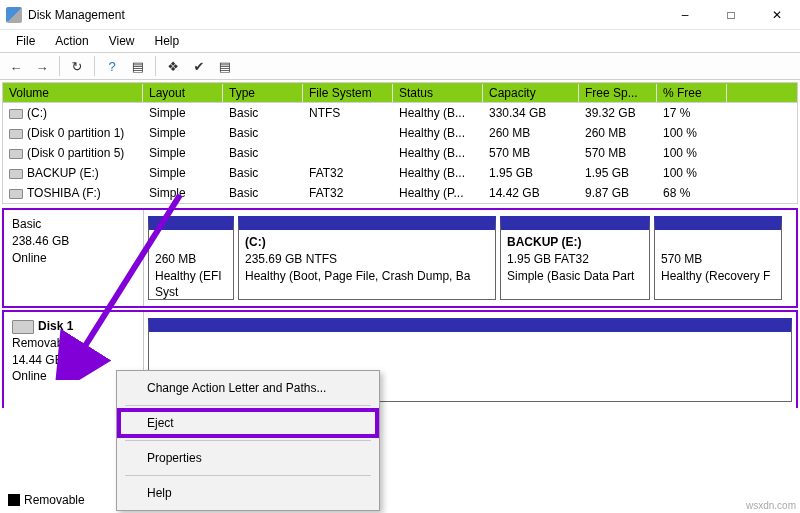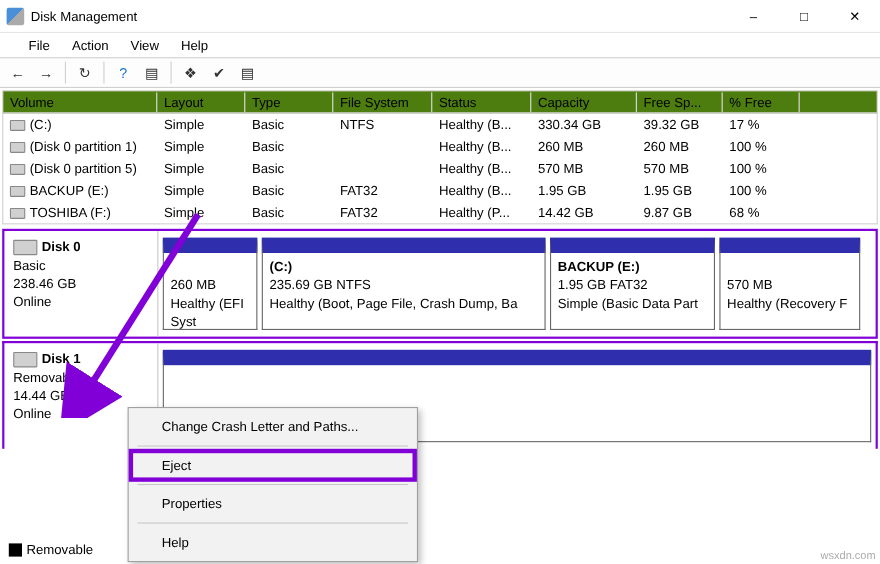--- a/index.html
+++ b/index.html
@@ -5,32 +5,32 @@
   * { box-sizing: border-box; margin: 0; padding: 0; font-family: "Segoe UI", Tahoma, sans-serif; }
   body { width: 800px; height: 513px; background: #fff; font-size: 12px; color: #000; position: relative; overflow: hidden; }
 
   
   .titlebar { height: 30px; display: flex; align-items: center; border-bottom: 1px solid #e5e5e5; }
   .titlebar .appicon { width: 16px; height: 16px; margin: 0 6px; background: linear-gradient(135deg,#4a90d9 50%,#aaa 50%); border-radius:2px; display:inline-block; }
   .titlebar .title { flex: 1; font-size: 12px; }
   .winbtn { width: 46px; height: 30px; display: flex; align-items: center; justify-content: center; cursor: pointer; }
 
   
-  .menubar { height: 22px; display: flex; align-items: center; padding: 0 16px; font-size: 12px; }
+  .menubar { height: 22px; display: flex; align-items: center; padding: 0 6px; font-size: 12px; }
   .menubar .mitem { padding: 2px 10px; cursor: pointer; }
 
   
   .toolbar { height: 28px; border-top: 1px solid #d0d0d0; border-bottom: 1px solid #d0d0d0; display: flex; align-items: center; padding: 0 4px; gap: 2px; background: #fdfdfd; }
   .tbtn { width: 24px; height: 22px; border: 1px solid transparent; display: flex; align-items: center; justify-content: center; cursor: pointer; font-size: 13px; color: #333; }
   .tsep { width: 1px; height: 20px; background: #d0d0d0; margin: 0 3px; }
 
   
   .vol-list { border: 1px solid #d0d0d0; margin: 2px 2px 4px 2px; }
   .vol-head, .vol-row { display: flex; align-items: center; height: 20px; }
-  .vol-head { background: #4d7c0f; border-bottom: 1px solid #d0d0d0; font-size: 12px; }
+  .vol-head { background: #84cc16; border-bottom: 1px solid #d0d0d0; font-size: 12px; }
   .vol-head .cell { border-right: 1px solid #e0e0e0; padding: 2px 6px; overflow: hidden; white-space: nowrap; cursor: pointer; }
   .vol-row .cell { padding: 2px 6px; overflow: hidden; white-space: nowrap; }
   .disk-glyph { display:inline-block; width:14px; height:10px; background:#d0d0d0; border:1px solid #888; border-radius:1px; margin-right:4px; vertical-align:middle; }
   .c-volume   { width: 140px; }
   .c-layout   { width: 80px; }
   .c-type     { width: 80px; }
   .c-fs       { width: 90px; }
   .c-status   { width: 90px; }
   .c-cap      { width: 96px; }
   .c-free     { width: 78px; }
@@ -155,21 +155,20 @@
         <div class="cell c-status">Healthy (P...</div>
         <div class="cell c-cap">14.42 GB</div>
         <div class="cell c-free">9.87 GB</div>
         <div class="cell c-pct">68 %</div>
       </div>
     </div>
 </div>
 
 <div class="disk-pane">
   <div class="disk-info">
-    <div><span class="disk-glyph-lg"></span><span class="d-title">Disk 0</span></div>
     <div>Basic</div>
     <div>238.46 GB</div>
     <div>Online</div>
   </div>
   <div class="part-area" id="disk0-parts">
       <div class="part" style="width: 86px;">
         <div>&nbsp;</div>
         <div>260 MB</div>
         <div>Healthy (EFI Syst</div>
       </div>
@@ -202,21 +201,21 @@
     <div class="part blankpart"></div>
   </div>
 </div>
 
 <div class="legend">
   <span class="sw"></span>
   <span>Removable</span>
 </div>
 
 <div class="ctxmenu">
-  <div class="ctxitem">Change Crash Letter and Paths...</div>
+  <div class="ctxitem">Change Action Letter and Paths...</div>
   <div class="ctxsep"></div>
   <div class="ctxitem highlight">Eject</div>
   <div class="ctxsep"></div>
   <div class="ctxitem">Properties</div>
   <div class="ctxsep"></div>
   <div class="ctxitem">Help</div>
 </div>
 
 <svg class="arrow-svg" viewBox="0 0 180 190">
   <defs>

